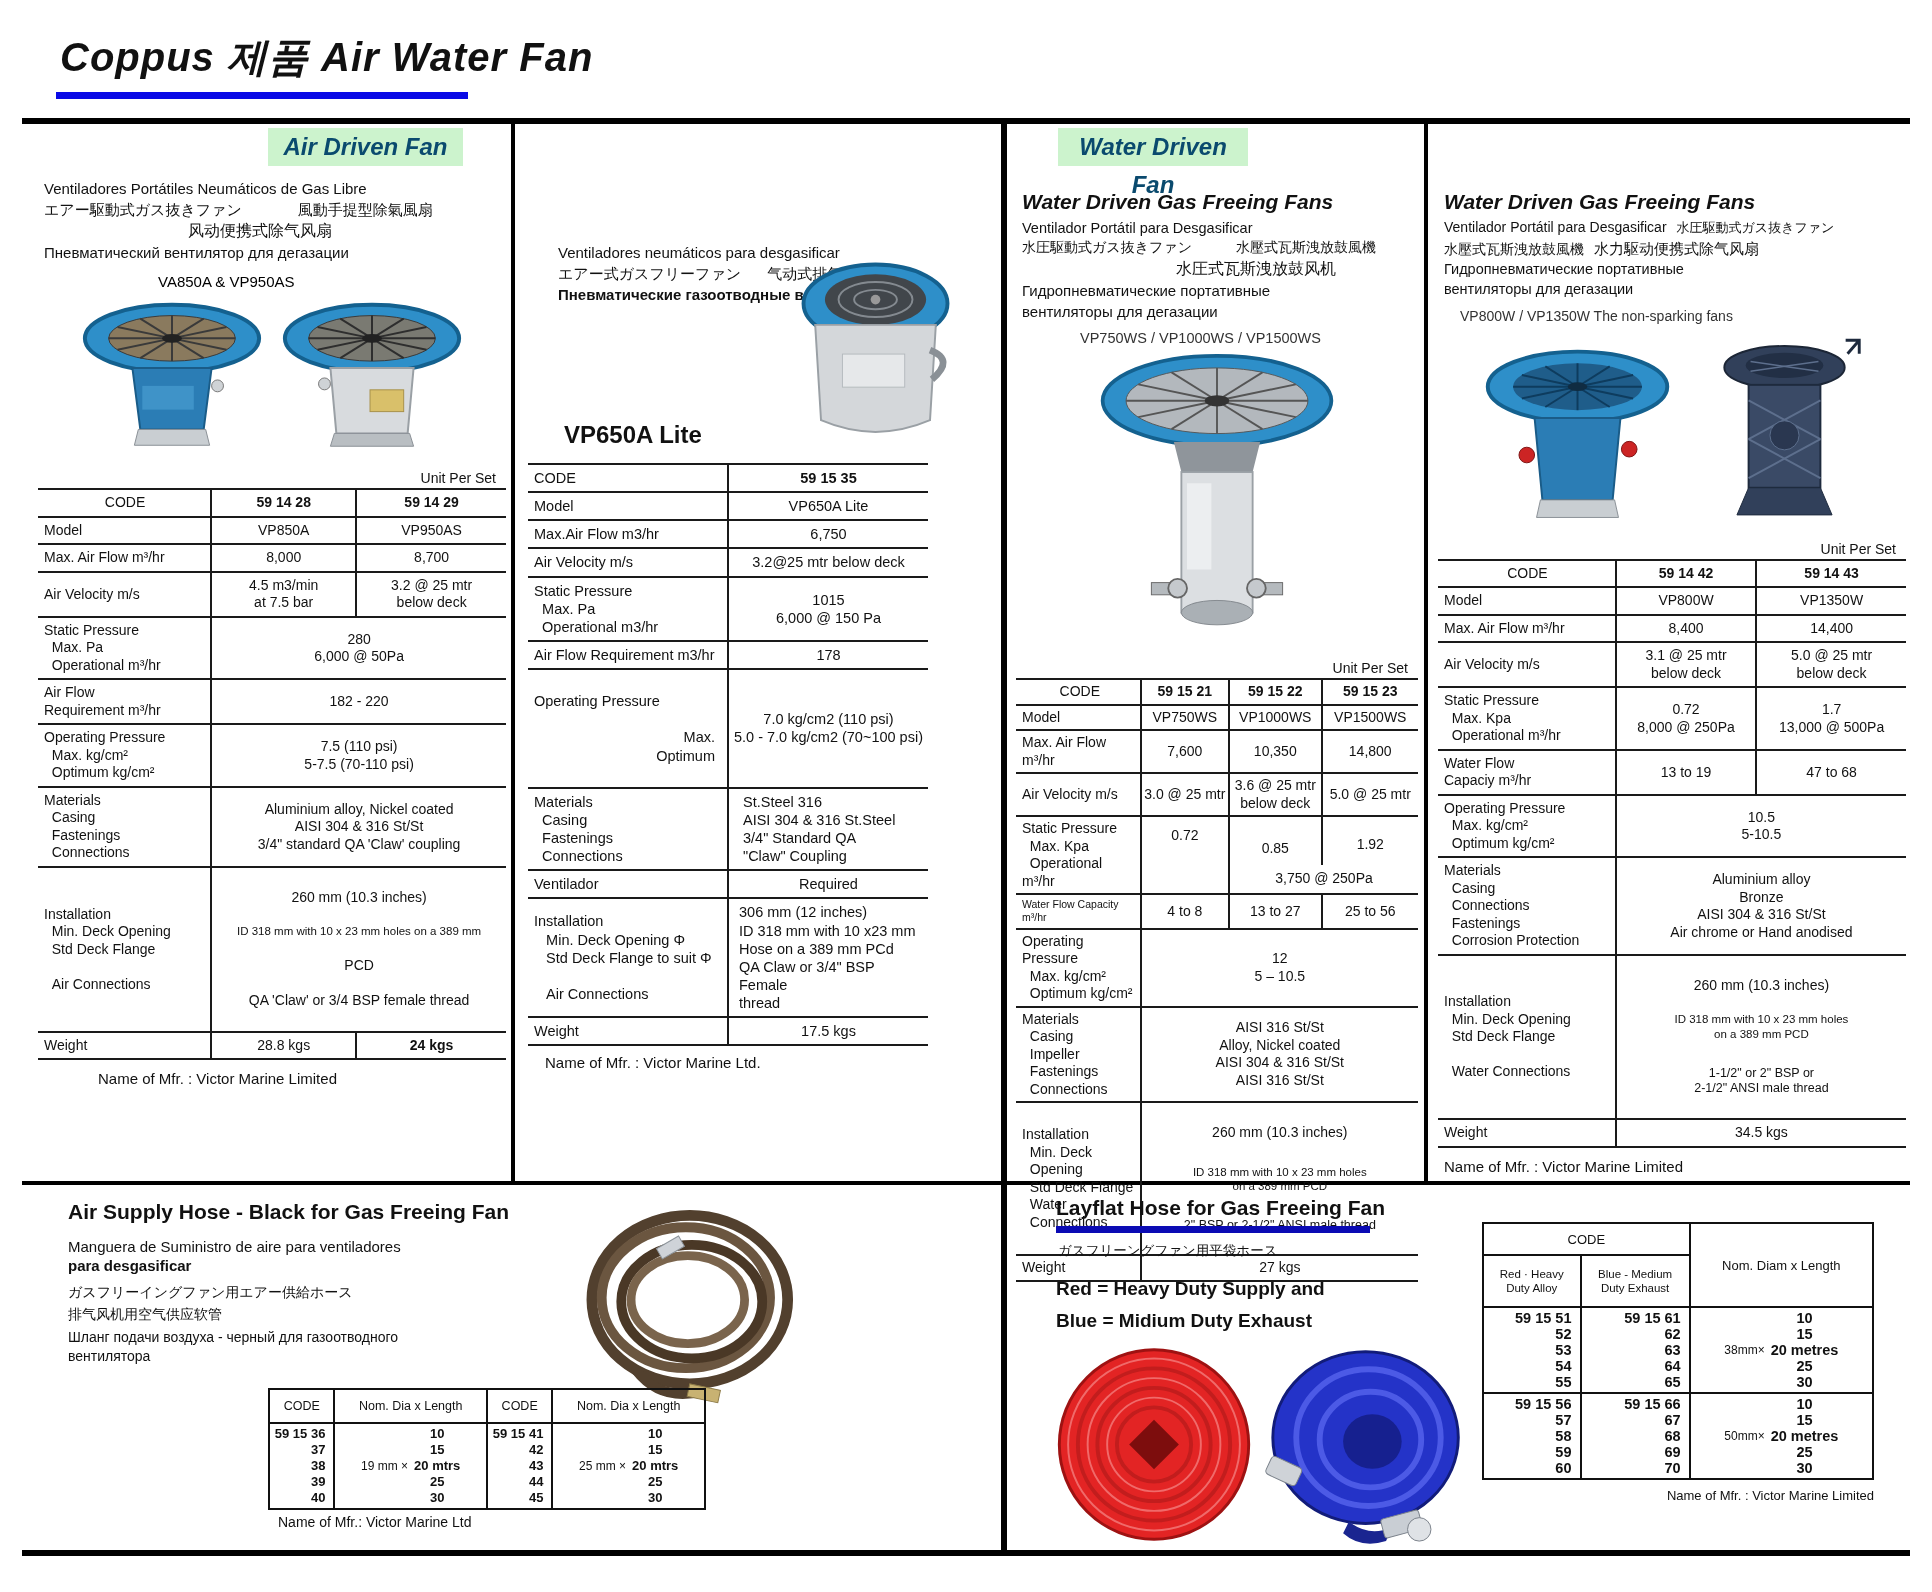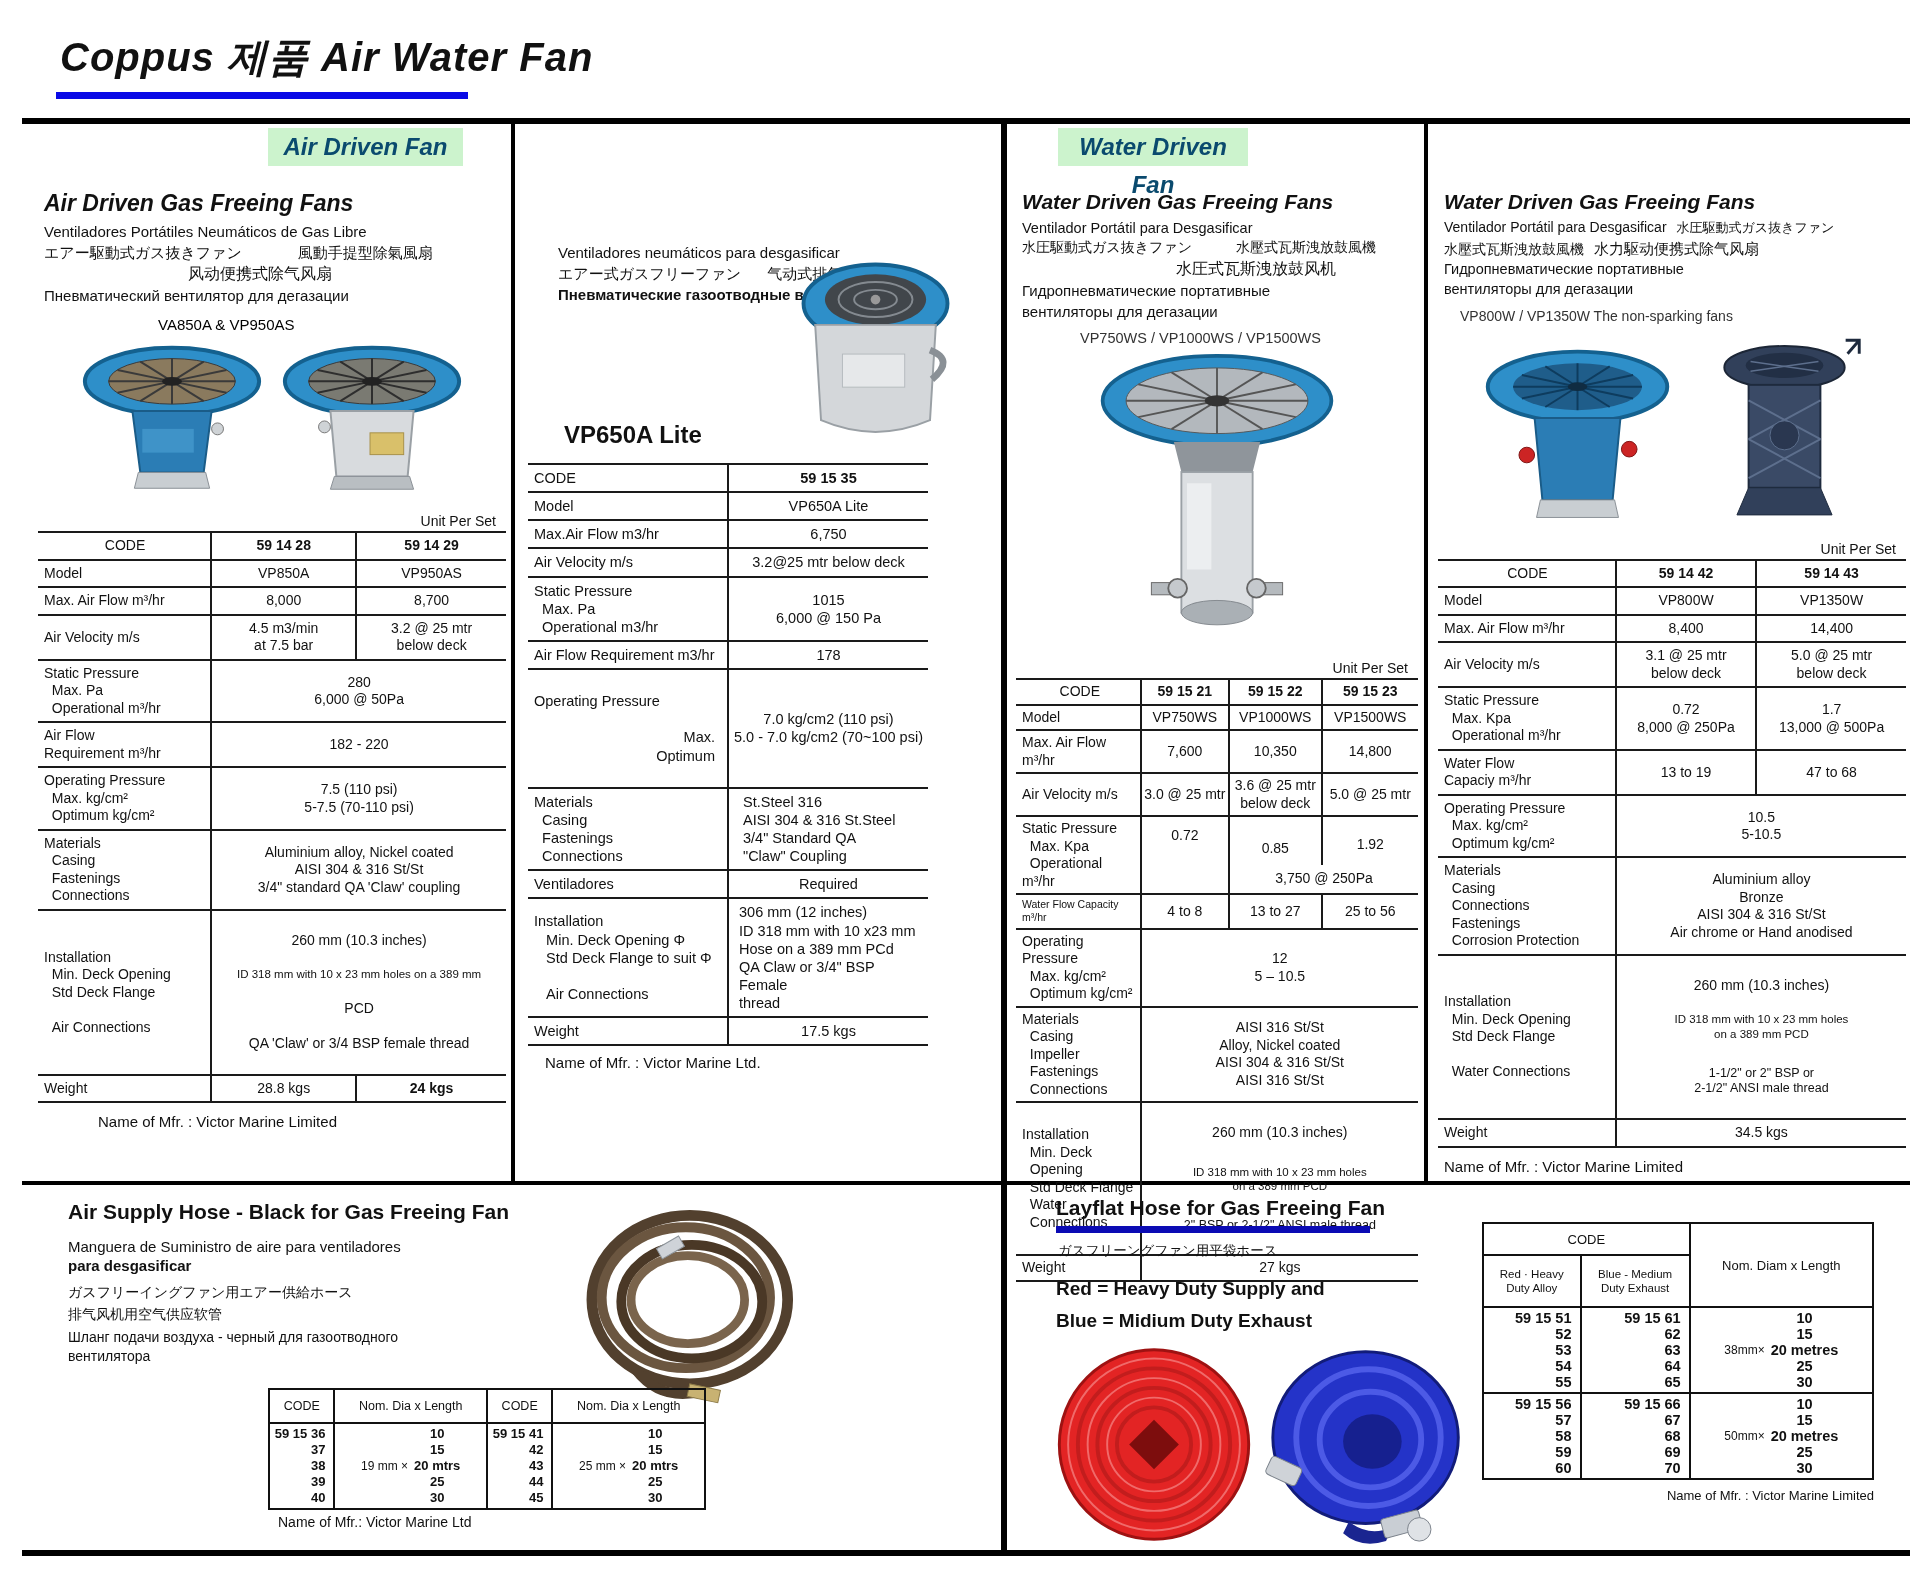--- a/index.html
+++ b/index.html
@@ -122,21 +122,20 @@
   <div class="hr hr-top"></div>
   <div class="hr hr-mid"></div>
   <div class="hr hr-bot"></div>
   <div class="vr vr-1"></div>
   <div class="vr vr-c"></div>
   <div class="vr vr-3"></div>
   <div class="band-label band-air">Air Driven Fan</div>
   <div class="band-label band-water">Water Driven Fan</div>
 
   <section class="col col1">
-    <h2 class="ctitle">Air Driven Gas Freeing Fans</h2>
     <div class="sub">Ventiladores Portátiles Neumáticos de Gas Libre</div>
     <div class="sub jpline">
       <span>エアー駆動式ガス抜きファン</span><span class="gap56">風動手提型除氣風扇</span>
     </div>
     <div class="sub cnind">风动便携式除气风扇</div>
     <div class="sub">Пневматический вентилятор для дегазации</div>
     <div class="models">VA850A &amp; VP950AS</div>
 
     <div class="fans-row">
       <svg width="198" height="150" viewBox="0 0 200 150">
@@ -341,21 +340,21 @@
         <td class="l">Materials
 &nbsp;&nbsp;Casing
 &nbsp;&nbsp;Fastenings
 &nbsp;&nbsp;Connections</td>
         <td class="v" style="text-align:left;padding-left:14px">St.Steel 316
 AISI 304 &amp; 316 St.Steel
 3/4" Standard QA
 "Claw" Coupling</td>
       </tr>
       <tr>
-        <td class="l">Ventiladores</td>
+        <td class="l">Ventilador</td>
         <td class="v">Required</td>
       </tr>
       <tr>
         <td class="l">Installation
 &nbsp;&nbsp;&nbsp;Min. Deck Opening Φ
 &nbsp;&nbsp;&nbsp;Std Deck Flange to suit Φ
 
 &nbsp;&nbsp;&nbsp;Air Connections</td>
         <td class="v" style="text-align:left;padding-left:10px">306 mm (12 inches)
 ID 318 mm with 10 x23 mm

